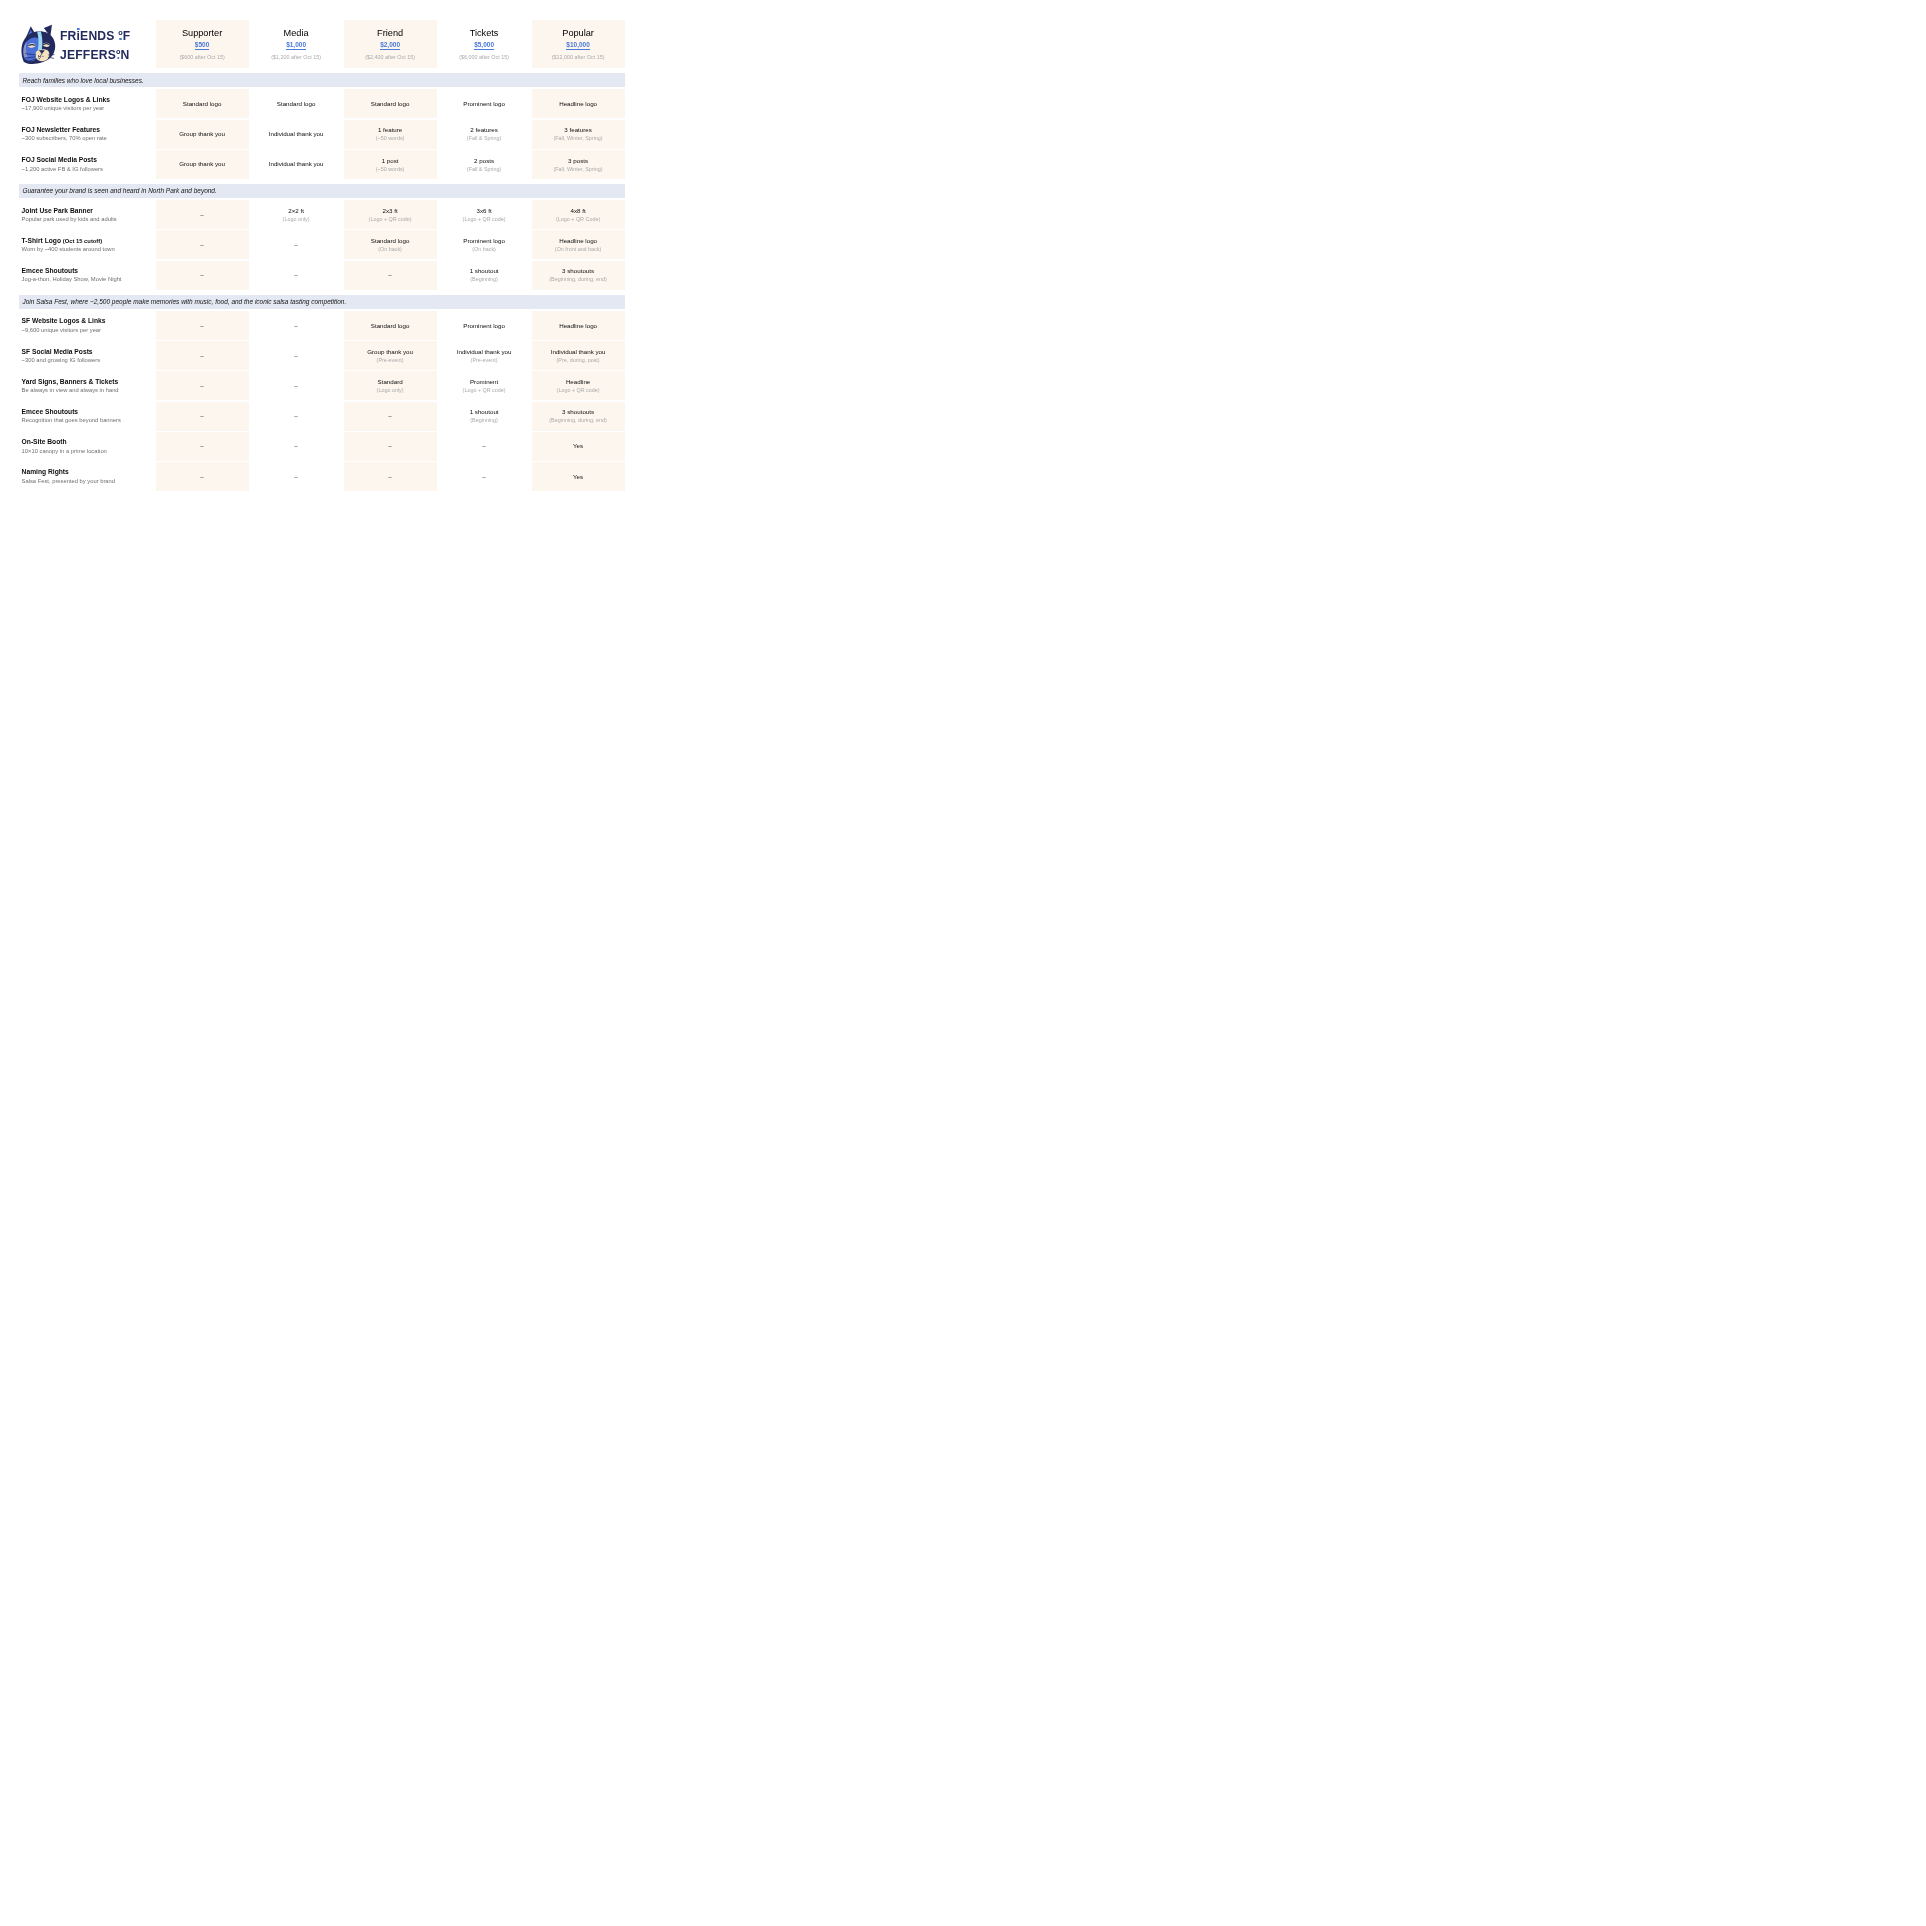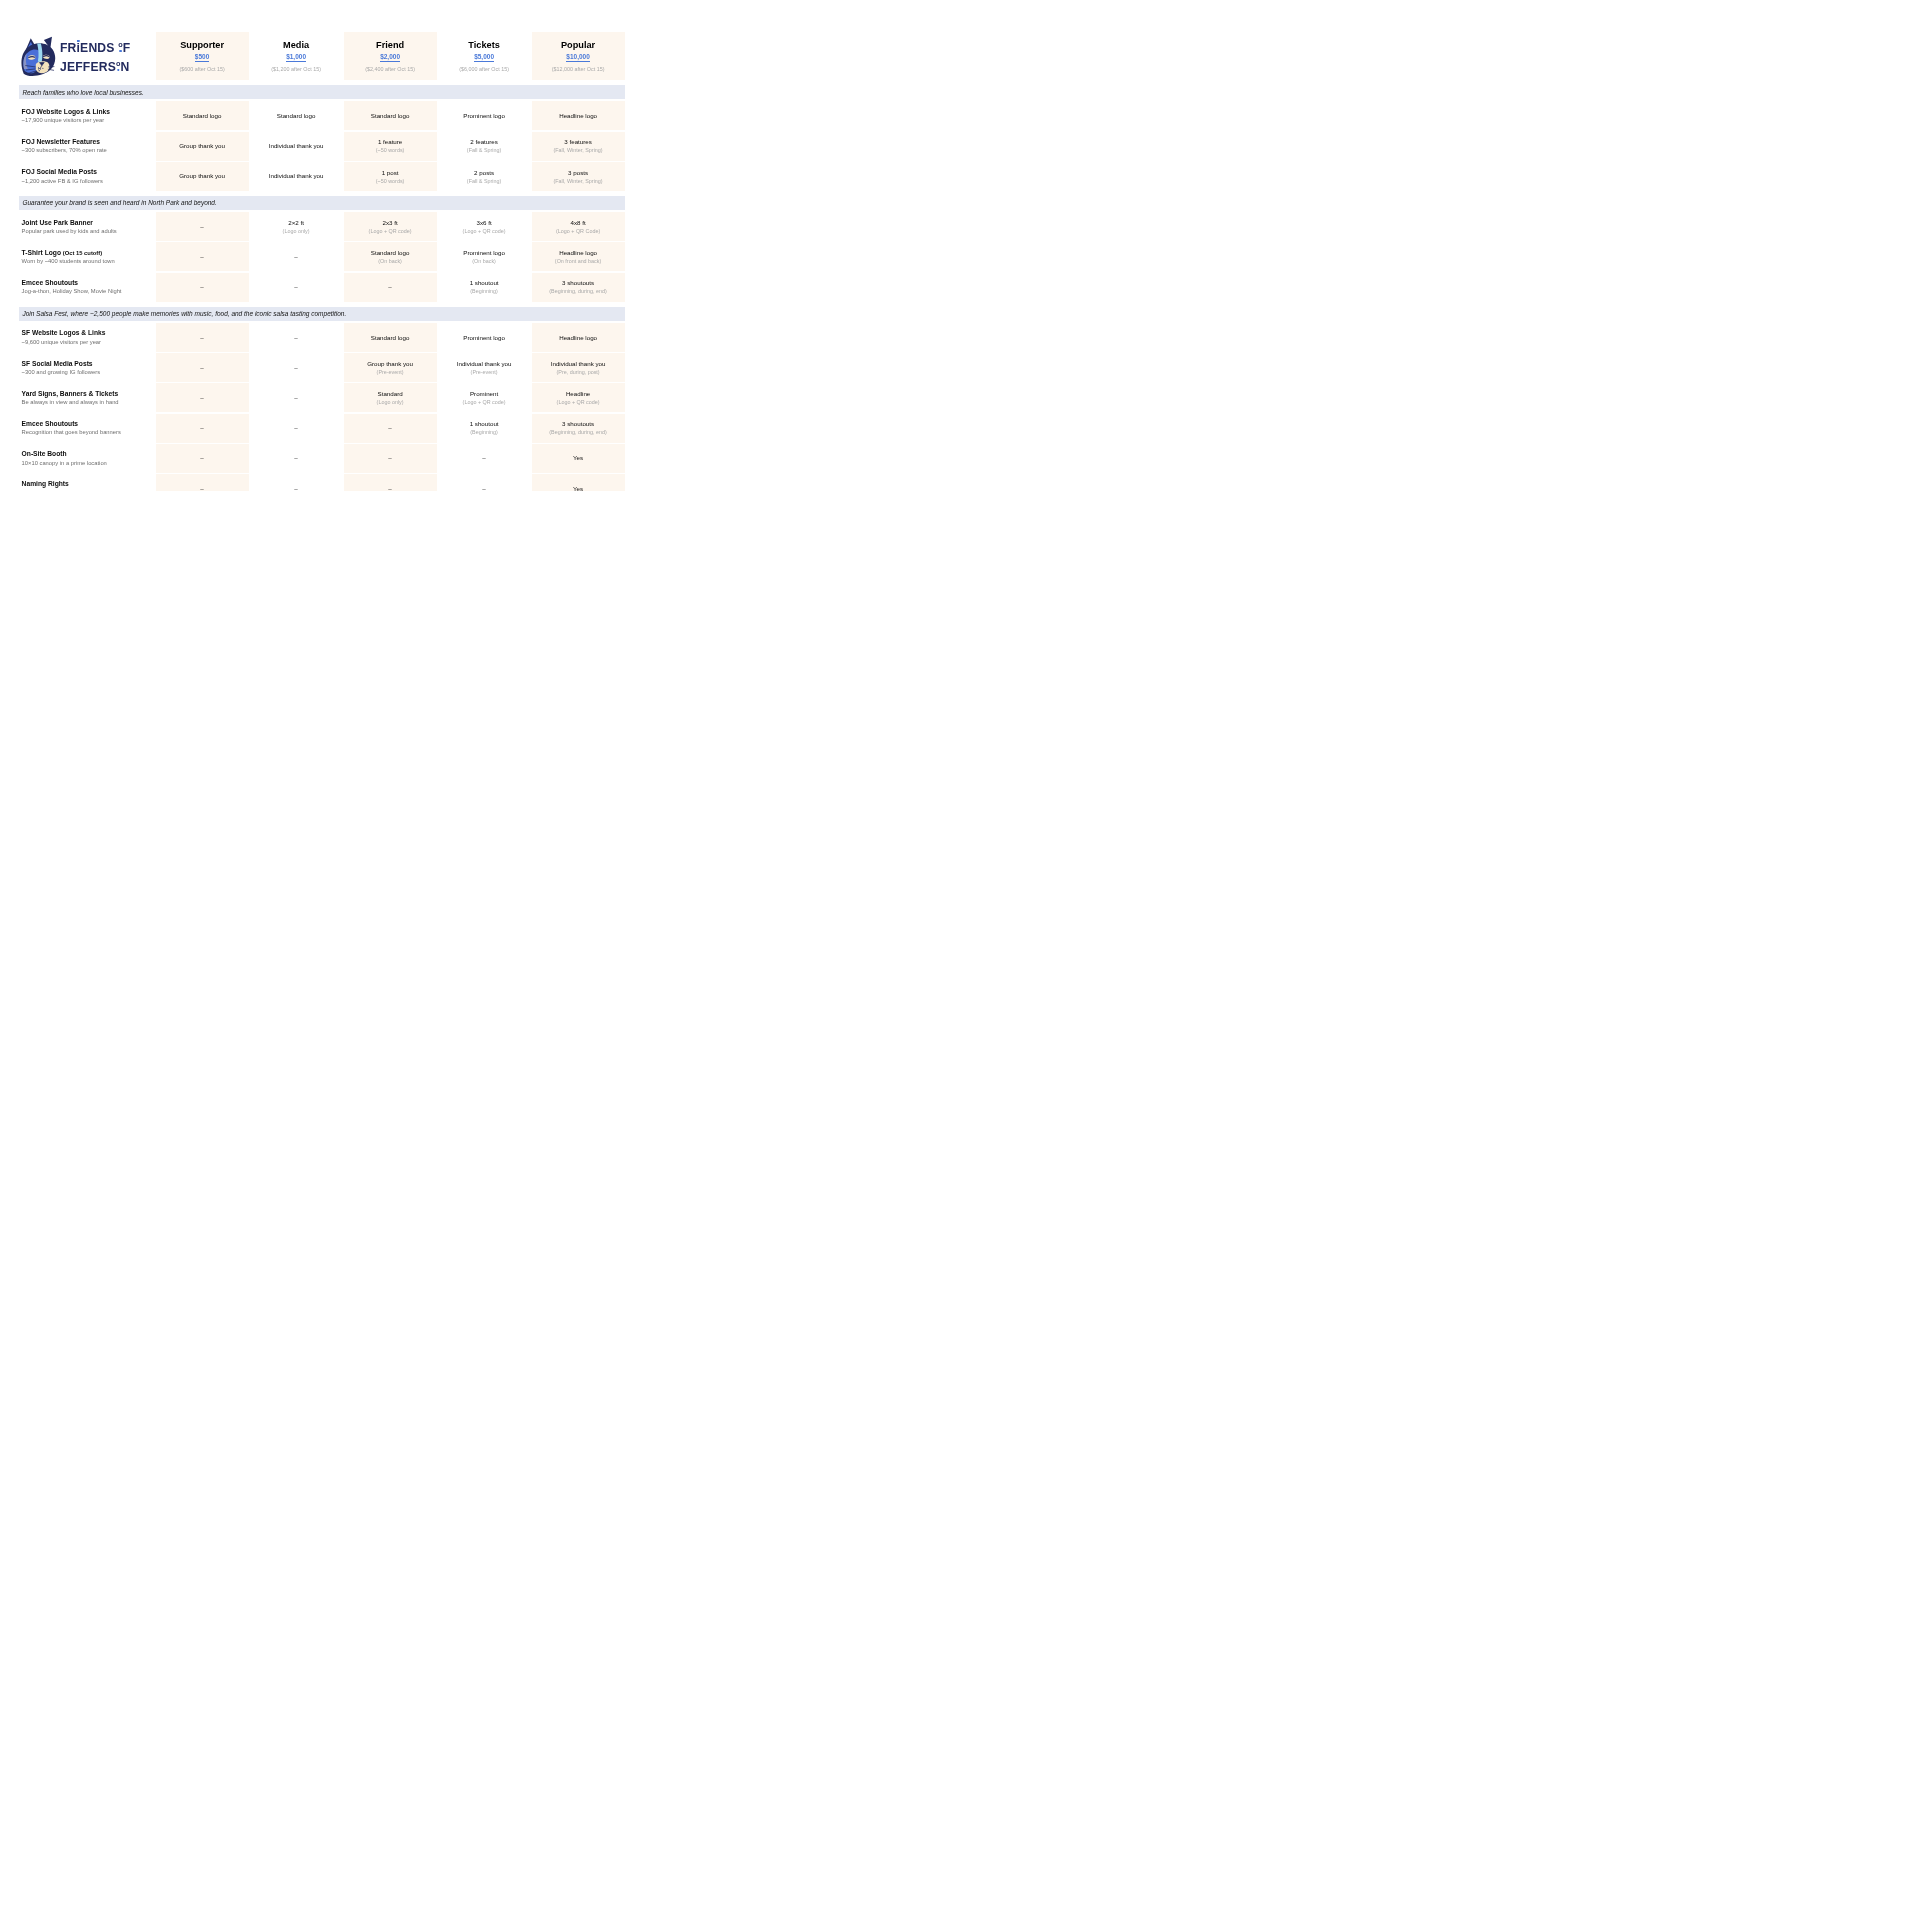--- a/index.html
+++ b/index.html
@@ -1,38 +1,38 @@
 <!DOCTYPE html>
 <html style="font-size:6.2px"><head>
 <meta charset="utf-8">
 <style>
   html,body{margin:0;padding:0;background:#ffffff;}
   .page{
     width:636px;height:491px;background:#ffffff;position:relative;
     font-family:"Liberation Sans","DejaVu Sans",sans-serif;overflow:hidden;
   }
-  .content{position:absolute;left:18.5px;top:32px;width:606px;}
+  .content{position:absolute;left:18.5px;top:20px;width:606px;}
   .grid{
     display:grid;
     grid-template-columns:136px repeat(5,1fr);
     column-gap:1.2px;row-gap:1.2px;
     align-items:stretch;
   }
   
   .logo-cell{height:48px;display:flex;align-items:center;gap:4.6px;}
   .panther{width:37px;height:43px;flex:0 0 auto;}
   .wordmark{color:#232b5e;font-weight:bold;font-size:13.5px;line-height:16px;
     transform:scaleX(.9);transform-origin:left center;letter-spacing:0.2px;white-space:nowrap;}
   .iw{position:relative;}
   .idot{position:absolute;left:50%;transform:translateX(-50%);top:.01em;width:.17em;height:.17em;background:#4a79d9;}
   .ow{position:relative;font-size:.6em;vertical-align:.62em;}
   .odot{position:absolute;left:50%;transform:translateX(-50%);top:1.22em;width:.3em;height:.3em;background:#4a79d9;border-radius:0.4px;}
   .tier-card{height:48px;display:flex;flex-direction:column;align-items:center;justify-content:center;text-align:center;}
   .tier-card.odd{background:#fdf6ee;}
-  .tier-name{font-size:9.2px;font-weight:bold;color:#000;margin-bottom:3.5px;}
+  .tier-name{font-size:9.2px;font-weight:normal;color:#000;margin-bottom:3.5px;}
   .tier-price{font-size:6.5px;font-weight:bold;color:#4a79d9;text-decoration:none;border-bottom:1px solid #4a79d9;padding-bottom:0.4px;margin-bottom:4.2px;display:inline-block;}
   .tier-note{font-size:5.4px;color:#a9a9a9;}
   
   .band{
     grid-column:1/-1;background:#e4e8f2;height:14px;display:flex;align-items:center;
     padding:0 3.9px;margin-top:3.9px;margin-bottom:1.2px;
     font-style:italic;font-size:6.5px;color:#141414;
   }
   
   .row-label{min-height:26px;display:flex;flex-direction:column;justify-content:center;padding:1.5px 3.9px 1.5px 3.1px;}

